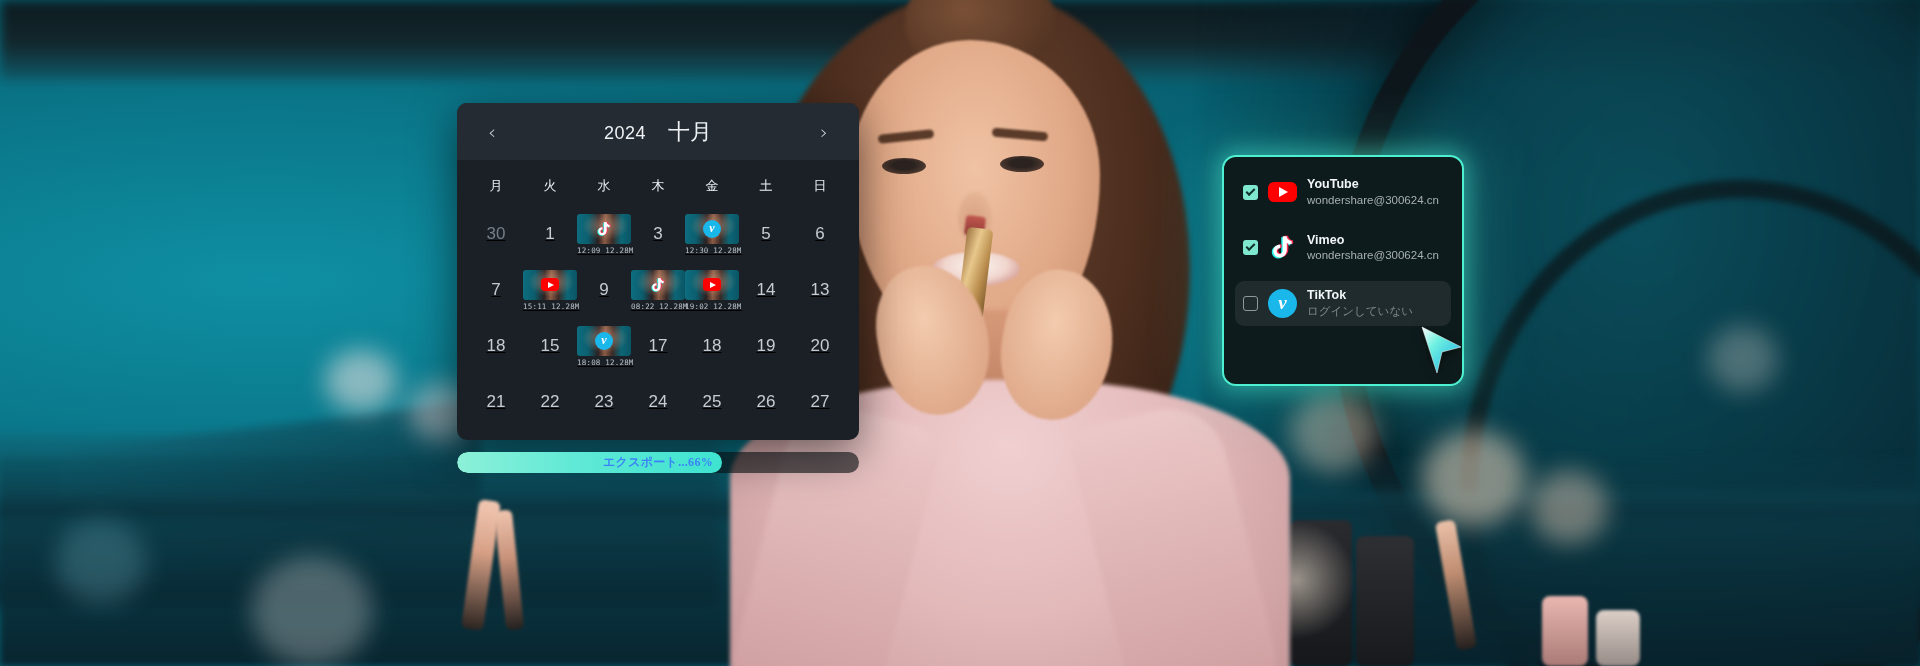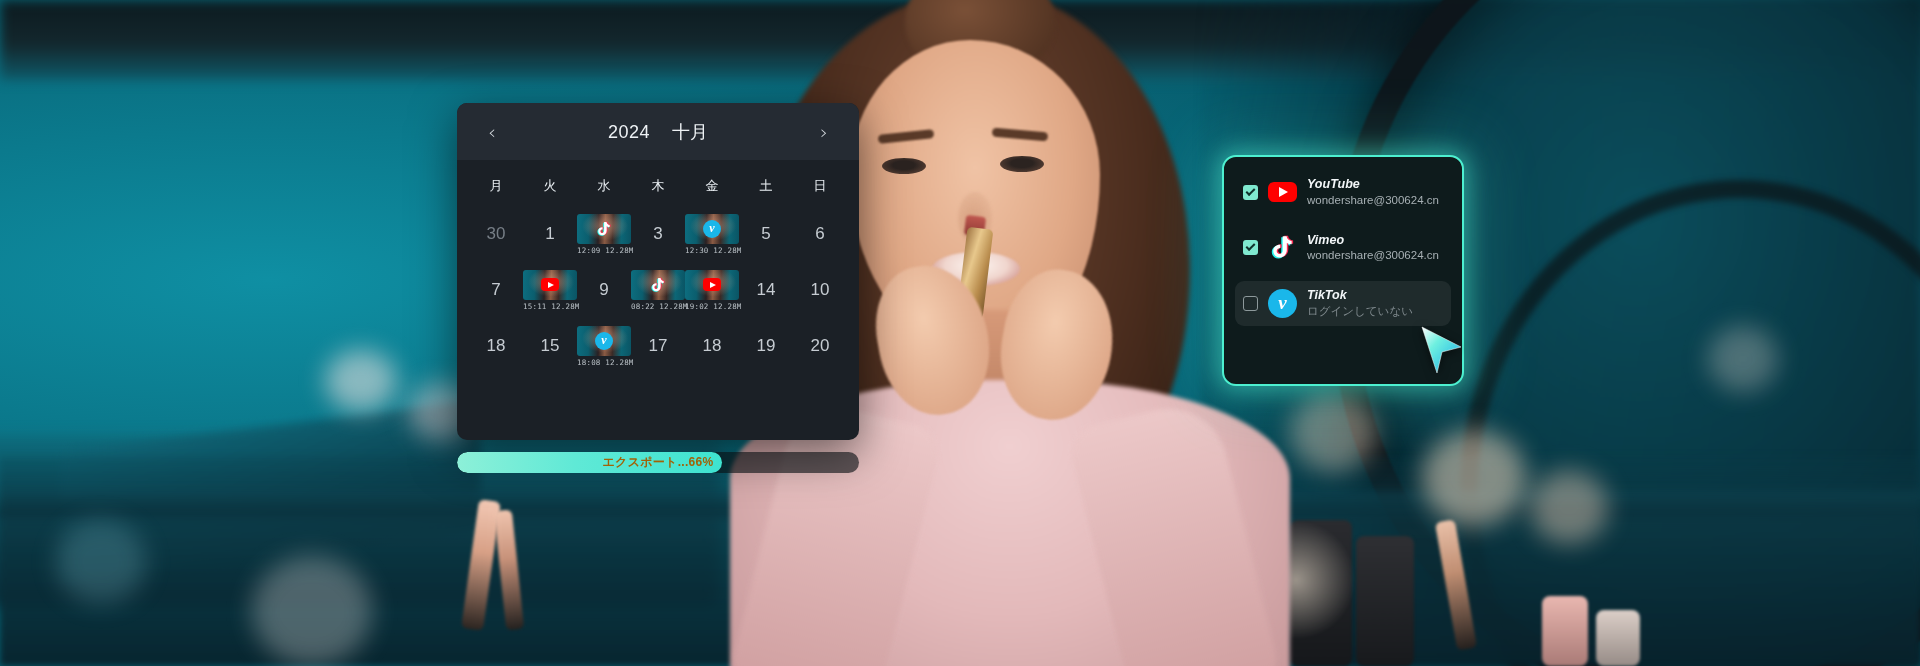--- a/index.html
+++ b/index.html
@@ -149,32 +149,32 @@
     display: flex; align-items: center; justify-content: space-between;
     padding: 0 22px;
   }
   .cal-nav {
     color: #d8dde2; font-size: 20px; line-height: 1; cursor: pointer;
     width: 26px; height: 26px; display:flex; align-items:center; justify-content:center;
     font-family: "DejaVu Sans", sans-serif; font-weight: 300;
   }
   .cal-title { display:flex; align-items:baseline; gap: 22px; color:#eef2f5; }
   .cal-year { font-size: 18px; letter-spacing: .5px; }
-  .cal-month { font-size: 18px; text-align: center; }
+  .cal-month { font-size: 22px; text-align: center; }
 
   .cal-body { padding: 6px 12px 10px; }
   .week-row, .day-row {
     display: grid; grid-template-columns: repeat(7, 1fr);
   }
   .week-row { height: 40px; }
   .wd {
     display:flex; align-items:center; justify-content:center;
     color:#e9eef2; font-size: 13px;
   }
-  .day-row { height: 56px; }
+  .day-row { height: 56px; text-decoration: underline; }
   .cell {
     position: relative;
     display:flex; flex-direction:column; align-items:center; justify-content:center;
     cursor: pointer;
   }
   .daynum { color:#c6ccd2; font-size: 17px; font-weight: 300; }
   .daynum.muted { color:#767e86; }
 
   .thumb-wrap { position: relative; width: 54px; }
   .thumb {
@@ -211,21 +211,21 @@
     background: rgba(10,16,20,.62); border-radius: 11px; overflow: hidden;
     z-index: 21;
   }
   .prog-fill {
     position:absolute; left:0; top:0; bottom:0; width: 66%;
     background: linear-gradient(90deg, #8df0d8 0%, #5fe9d6 45%, #3ee3d0 100%);
     border-radius: 11px;
   }
   .prog-label {
     position: absolute; inset: 0; display:flex; align-items:center; justify-content:center;
-    font-size: 12px; color:#a16207; font-weight: 600; letter-spacing:.3px;
+    font-size: 12px; color:#3b82f6; font-weight: 600; letter-spacing:.3px;font-family:Liberation Serif, serif;
   }
 
   
   #account-panel {
     position: absolute; left: 1222px; top: 155px; width: 242px; height: 231px;
     background: #0e1b1c; border: 2px solid #4df0d0; border-radius: 14px;
     box-shadow: 0 0 22px 5px rgba(77,240,208,.45), 0 0 60px 18px rgba(77,240,208,.18);
     z-index: 25; padding: 13px 11px;
   }
   .acct-row {
@@ -247,21 +247,21 @@
   .logo { width: 29px; height: 29px; flex:0 0 29px; display:flex; align-items:center; justify-content:center; }
   .logo-yt { width:29px; height:20px; background:#ff0000; border-radius:6px;
              display:flex; align-items:center; justify-content:center; }
   .logo-yt .tri { width:0;height:0;border-left:9px solid #fff;border-top:5.5px solid transparent;border-bottom:5.5px solid transparent; margin-left:2px;}
   .logo-vimeo { width:29px; height:29px; border-radius:50%; background:#1ab7ea;
              display:flex; align-items:center; justify-content:center;
              color:#fff; font-size:19px; font-weight:bold; font-style:italic;
              font-family:"Liberation Serif", serif; }
 
   .acct-text { min-width: 0; }
-  .acct-name { color:#f2f6f8; font-size: 12.5px; font-weight: 700; line-height: 1.25; font-style: italic; }
+  .acct-name { color:#f2f6f8; font-size: 12.5px; font-weight: 700; line-height: 1.25; }
   .acct-sub  { color:#a7b0b4; font-size: 11.5px; line-height: 1.3; white-space: nowrap; text-align: center; }
   .acct-sub.off { color:#7f898d; }
 
   
   #cursor { position:absolute; left:1418px; top:325px; width: 46px; height: 52px; z-index: 40;
             filter: drop-shadow(0 2px 5px rgba(0,0,0,.55)); }
 </style>
 </head>
 <body>
 
@@ -424,21 +424,21 @@
                   </div>
                 </div>
               </div>
               <div class="meta">19:02  12.28M</div>
             </div>
           </div>
           <div class="cell">
             <div class="daynum">14</div>
           </div>
           <div class="cell">
-            <div class="daynum">10</div>
+            <div class="daynum">13</div>
           </div>
         </div>
         <div class="day-row">
           <div class="cell">
             <div class="daynum">18</div>
           </div>
           <div class="cell">
             <div class="daynum">15</div>
           </div>
           <div class="cell">
@@ -455,20 +455,43 @@
             <div class="daynum">17</div>
           </div>
           <div class="cell">
             <div class="daynum">18</div>
           </div>
           <div class="cell">
             <div class="daynum">19</div>
           </div>
           <div class="cell">
             <div class="daynum">20</div>
+          </div>
+        </div>
+        <div class="day-row">
+          <div class="cell">
+            <div class="daynum">21</div>
+          </div>
+          <div class="cell">
+            <div class="daynum">22</div>
+          </div>
+          <div class="cell">
+            <div class="daynum">23</div>
+          </div>
+          <div class="cell">
+            <div class="daynum">24</div>
+          </div>
+          <div class="cell">
+            <div class="daynum">25</div>
+          </div>
+          <div class="cell">
+            <div class="daynum">26</div>
+          </div>
+          <div class="cell">
+            <div class="daynum">27</div>
           </div>
         </div>
       </div>
   </div>
 </div>
 
 <div id="progress-bar">
   <div class="prog-fill" id="prog-fill" style="width: 66%;"></div>
   <div class="prog-label">エクスポート...66%</div>
 </div>

